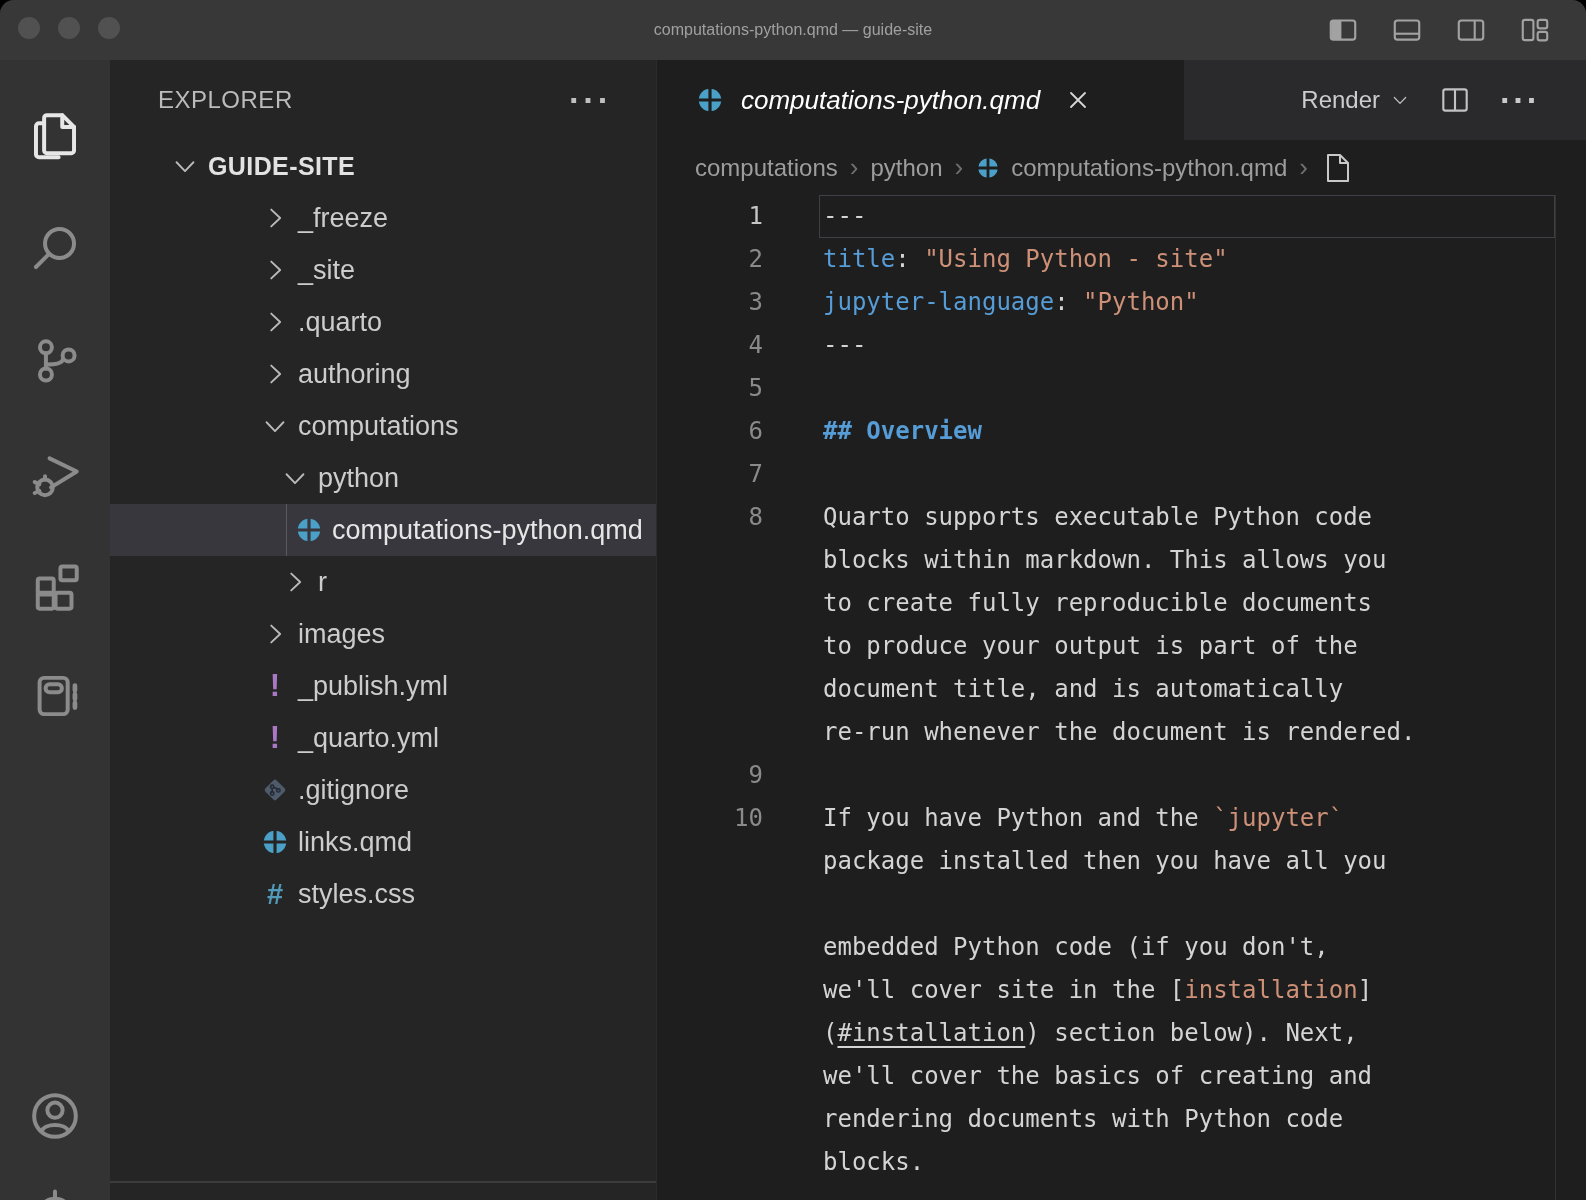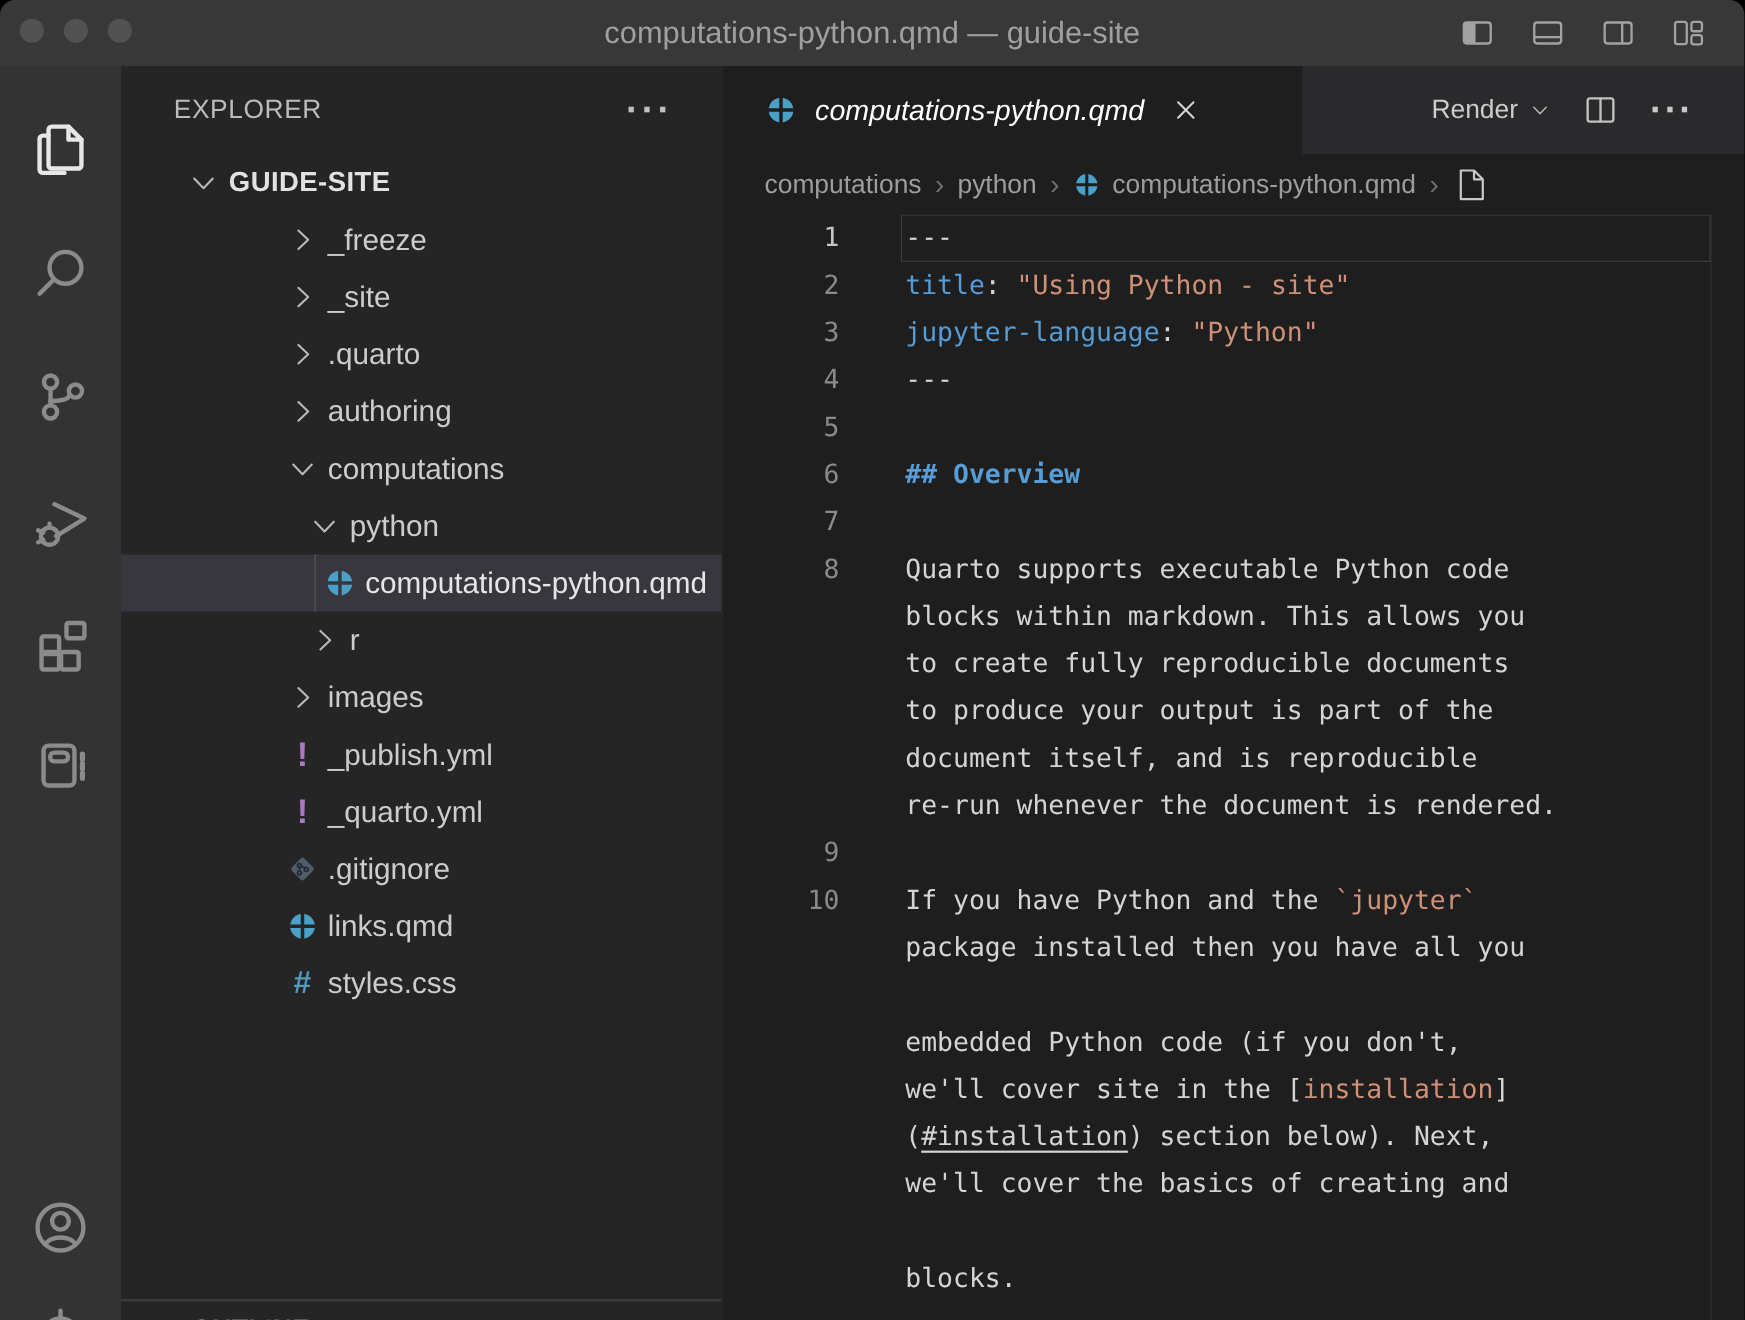--- a/index.html
+++ b/index.html
@@ -4,21 +4,21 @@
 <style>
   html,body{margin:0;padding:0;background:#000;}
   .window{width:1586px;height:1200px;position:relative;overflow:hidden;background:#1e1e1e;
           border-radius:14px 14px 0 0;font-family:"Liberation Sans",sans-serif;}
   svg{display:block;width:100%;height:100%;}
 
   
   .titlebar{height:60px;background:#383838;position:relative;}
   .lights{position:absolute;left:18px;top:17px;display:flex;gap:18px;}
   .light{width:22px;height:22px;border-radius:50%;background:#515151;}
-  .win-title{line-height:60px;text-align:center;color:#a0a0a0;font-size:28px;font-weight:500;}
+  .win-title{line-height:60px;text-align:center;color:#a0a0a0;font-size:16px;font-weight:500;}
   .layout-icons{position:absolute;right:34px;top:0;height:60px;display:flex;align-items:center;gap:30px;color:#a2a2a2;}
   .ticon{width:34px;height:34px;}
 
   
   .main{display:flex;height:1140px;}
 
   
   .activitybar{width:110px;background:#333333;position:relative;padding-top:20px;box-sizing:border-box;flex:none;}
   .ab-item{width:110px;height:112px;display:flex;align-items:center;justify-content:center;color:#8b8b8b;}
   .ab-item.active{color:#e7e7e7;}
@@ -446,21 +446,21 @@
           <div class="line">
             <span class="num"></span>
             <span class="txt"><span class="tk-p">to create fully reproducible documents</span></span>
           </div>
           <div class="line">
             <span class="num"></span>
             <span class="txt"><span class="tk-p">to produce your output is part of the</span></span>
           </div>
           <div class="line">
             <span class="num"></span>
-            <span class="txt"><span class="tk-p">document itself, and is reproducible</span></span>
+            <span class="txt"><span class="tk-p">document title, and is automatically</span></span>
           </div>
           <div class="line">
             <span class="num"></span>
             <span class="txt"><span class="tk-p">re-run whenever the document is rendered.</span></span>
           </div>
           <div class="line">
             <span class="num">9</span>
             <span class="txt"></span>
           </div>
           <div class="line">
@@ -485,20 +485,21 @@
           <div class="line">
             <span class="num"></span>
             <span class="txt"><span class="tk-p">(</span><span class="tk-u">#installation</span><span class="tk-p">) section below). Next,</span></span>
           </div>
           <div class="line">
             <span class="num"></span>
             <span class="txt"><span class="tk-p">we'll cover the basics of creating and</span></span>
           </div>
           <div class="line">
             <span class="num"></span>
+            <span class="txt"><span class="tk-p">rendering documents with Python code</span></span>
           </div>
           <div class="line">
             <span class="num"></span>
             <span class="txt"><span class="tk-p">blocks.</span></span>
           </div>
         </div>
     </div>
   </div>
 </div>
 

